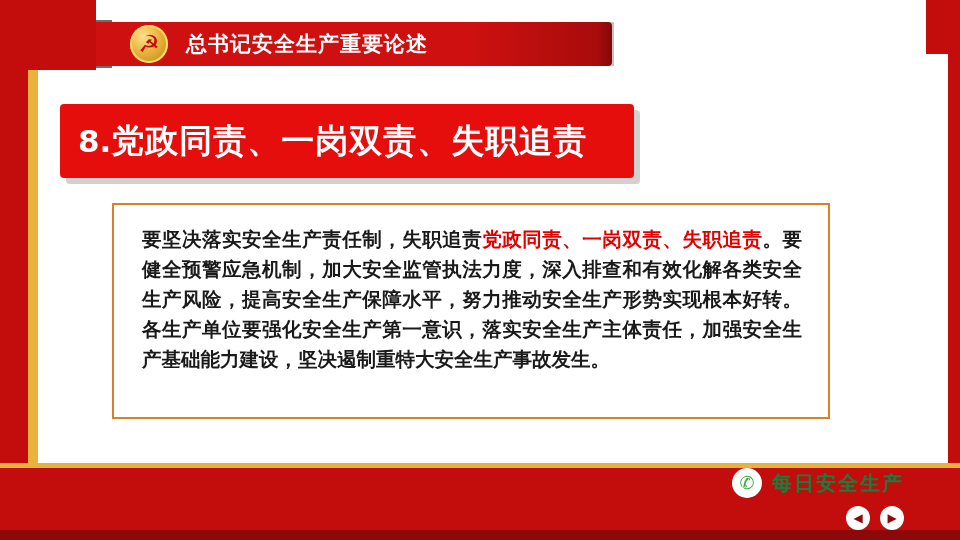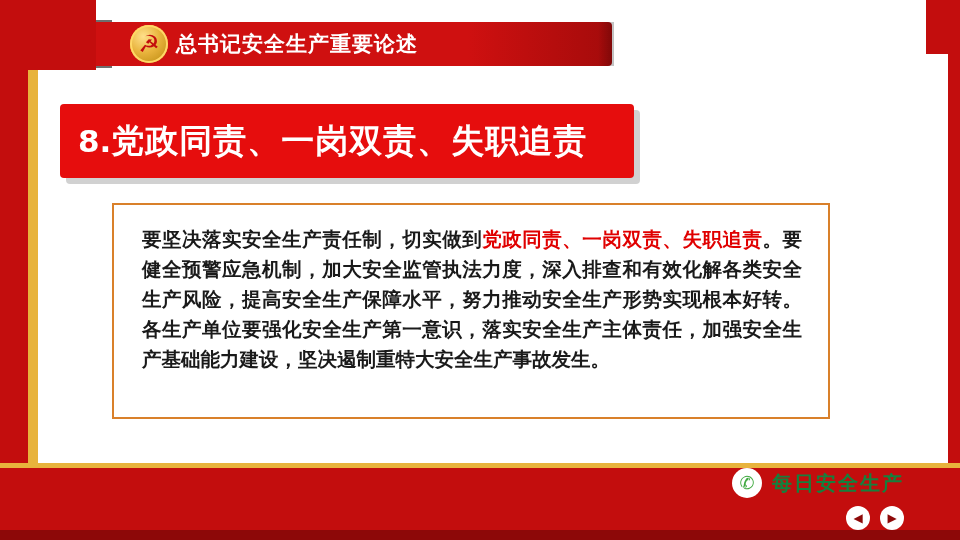--- a/index.html
+++ b/index.html
@@ -125,21 +125,21 @@
     justify-content: center;
     box-shadow: 0 0 0 2px #ffd766 inset;
   }
   .emblem-glyph {
     color: #c30d0d;
     font-size: 24px;
     line-height: 1;
     font-family: "DejaVu Sans", sans-serif;
   }
   .header-title {
-    margin-left: 8px;
+    margin-left: 18px;
     color: #ffffff;
     font-size: 21px;
     font-weight: bold;
     letter-spacing: 1px;
     font-family: "DejaVu Sans", "Liberation Sans", sans-serif;
   }
 
   
   .title-plaque {
     position: absolute;
@@ -265,21 +265,21 @@
     <span class="header-title">总书记安全生产重要论述</span>
   </div>
 
   <div class="title-plaque">
     <span class="title-num">8.</span>
     <span class="title-text">党政同责、一岗双责、失职追责</span>
   </div>
 
   <div class="body-box">
     <p class="body-text">
-      <span>要坚决落实安全生产责任制，切实做到</span><span class="hl">党政同责、一岗双责、失职追责</span><span>。要健全预警应急机制，加大安全监管执法力度，深入排查和有效化解各类安全生产风险，提高安全生产保障水平，努力推动安全生产形势实现根本好转。各生产单位要强化安全生产第一意识，落实安全生产主体责任，加强安全生产基础能力建设，坚决遏制重特大安全生产事故发生。</span>
+      <span>要坚决落实安全生产责任制，失职追责</span><span class="hl">党政同责、一岗双责、失职追责</span><span>。要健全预警应急机制，加大安全监管执法力度，深入排查和有效化解各类安全生产风险，提高安全生产保障水平，努力推动安全生产形势实现根本好转。各生产单位要强化安全生产第一意识，落实安全生产主体责任，加强安全生产基础能力建设，坚决遏制重特大安全生产事故发生。</span>
     </p>
   </div>
 
   <div class="band-bottom-gold"></div>
   <div class="band-bottom"></div>
   <div class="band-bottom-dark"></div>
 
   <div class="footer-brand">
     <div class="brand-badge">
       <span class="glyph">✆</span>

